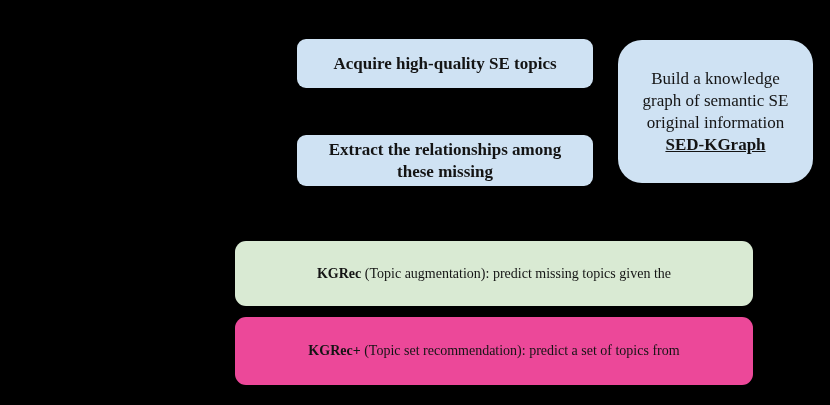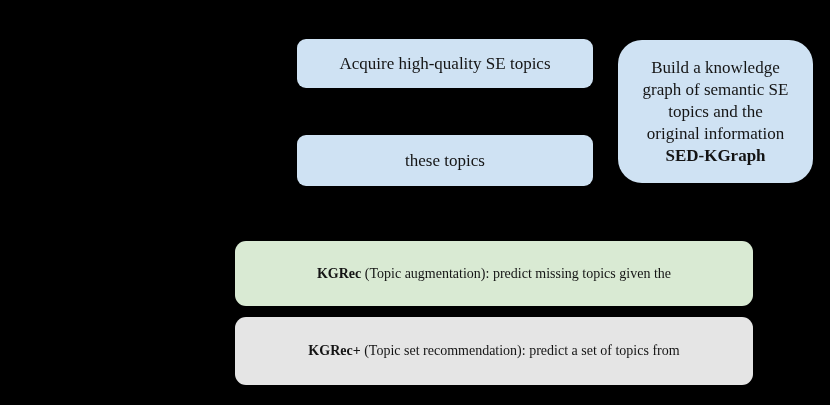--- a/index.html
+++ b/index.html
@@ -24,34 +24,35 @@
     color: #141414;
     box-sizing: border-box;
   }
   .box .line { display: block; white-space: nowrap; }
   .blue-step {
     left: 297px;
     width: 296px;
     border-radius: 9px;
     font-size: 17px;
     line-height: 22px;
+    font-weight: bold;
   }
   #box-acquire { top: 39px; height: 49px; }
   #box-extract { top: 135px; height: 51px; }
   #box-outcome {
     left: 618px;
     top: 40px;
     width: 195px;
     height: 143px;
     border-radius: 24px;
     font-size: 17px;
     line-height: 22px;
     padding: 8px 6px;
   }
-  #box-outcome .emphasis { font-weight: bold; }
+  #box-outcome .emphasis { font-weight: bold; text-decoration: underline; }
   .green-box {
     left: 235px;
     width: 518px;
     border-radius: 11px;
     font-size: 14px;
     line-height: 24px;
     padding: 4px 10px;
   }
   #box-kgrec { top: 241px; height: 65px; }
   #box-kgrec-plus { top: 317px; height: 68px; }
@@ -60,32 +61,32 @@
 </head>
 <body>
 
 <div id="figure-canvas" style="background-color: rgb(0, 0, 0);">
 
   <div class="box blue-step" id="box-acquire" style="background-color: rgb(207, 226, 243);">
     <span class="line">Acquire high-quality SE topics</span>
   </div>
 
   <div class="box blue-step" id="box-extract" style="background-color: rgb(207, 226, 243);">
-    <span class="line">these topics</span>
+    <span class="line">Extract the relationships among</span>
+    <span class="line">these missing</span>
   </div>
 
   <div class="box" id="box-outcome" style="background-color: rgb(207, 226, 243);">
     <span class="line">Build a knowledge</span>
     <span class="line">graph of semantic SE</span>
-    <span class="line">topics and the</span>
     <span class="line">original information</span>
     <span class="line emphasis">SED-KGraph</span>
   </div>
 
   <div class="box green-box" id="box-kgrec" style="background-color: rgb(217, 234, 211);">
     <span class="line"><span class="model-name">KGRec</span><span> (Topic augmentation): predict missing topics given the</span></span>
   </div>
 
-  <div class="box green-box" id="box-kgrec-plus" style="background-color: #e5e5e5; gap: 32px;">
+  <div class="box green-box" id="box-kgrec-plus" style="background-color: #ec4899; gap: 32px;">
     <span class="line"><span class="model-name">KGRec+</span><span> (Topic set recommendation): predict a set of topics from</span></span>
   </div>
 
 </div>
 
 </body></html>

